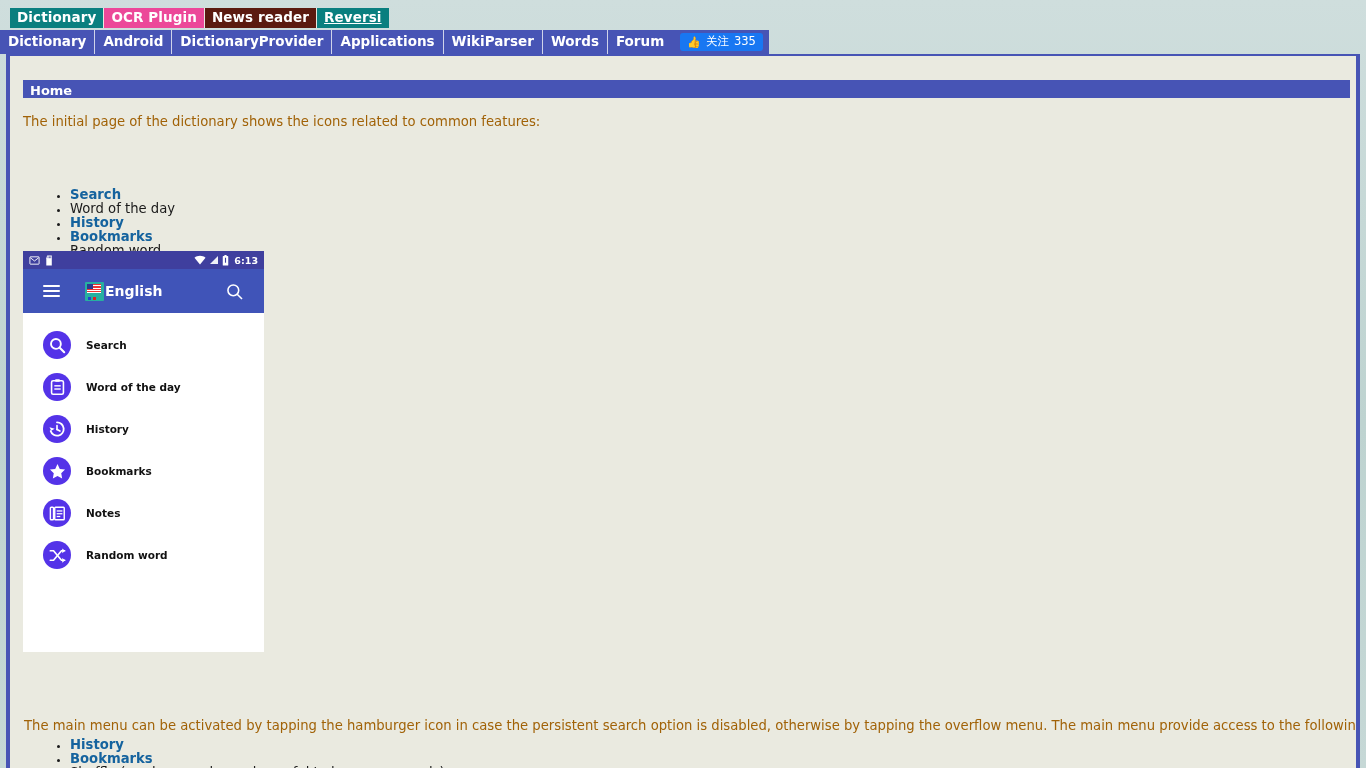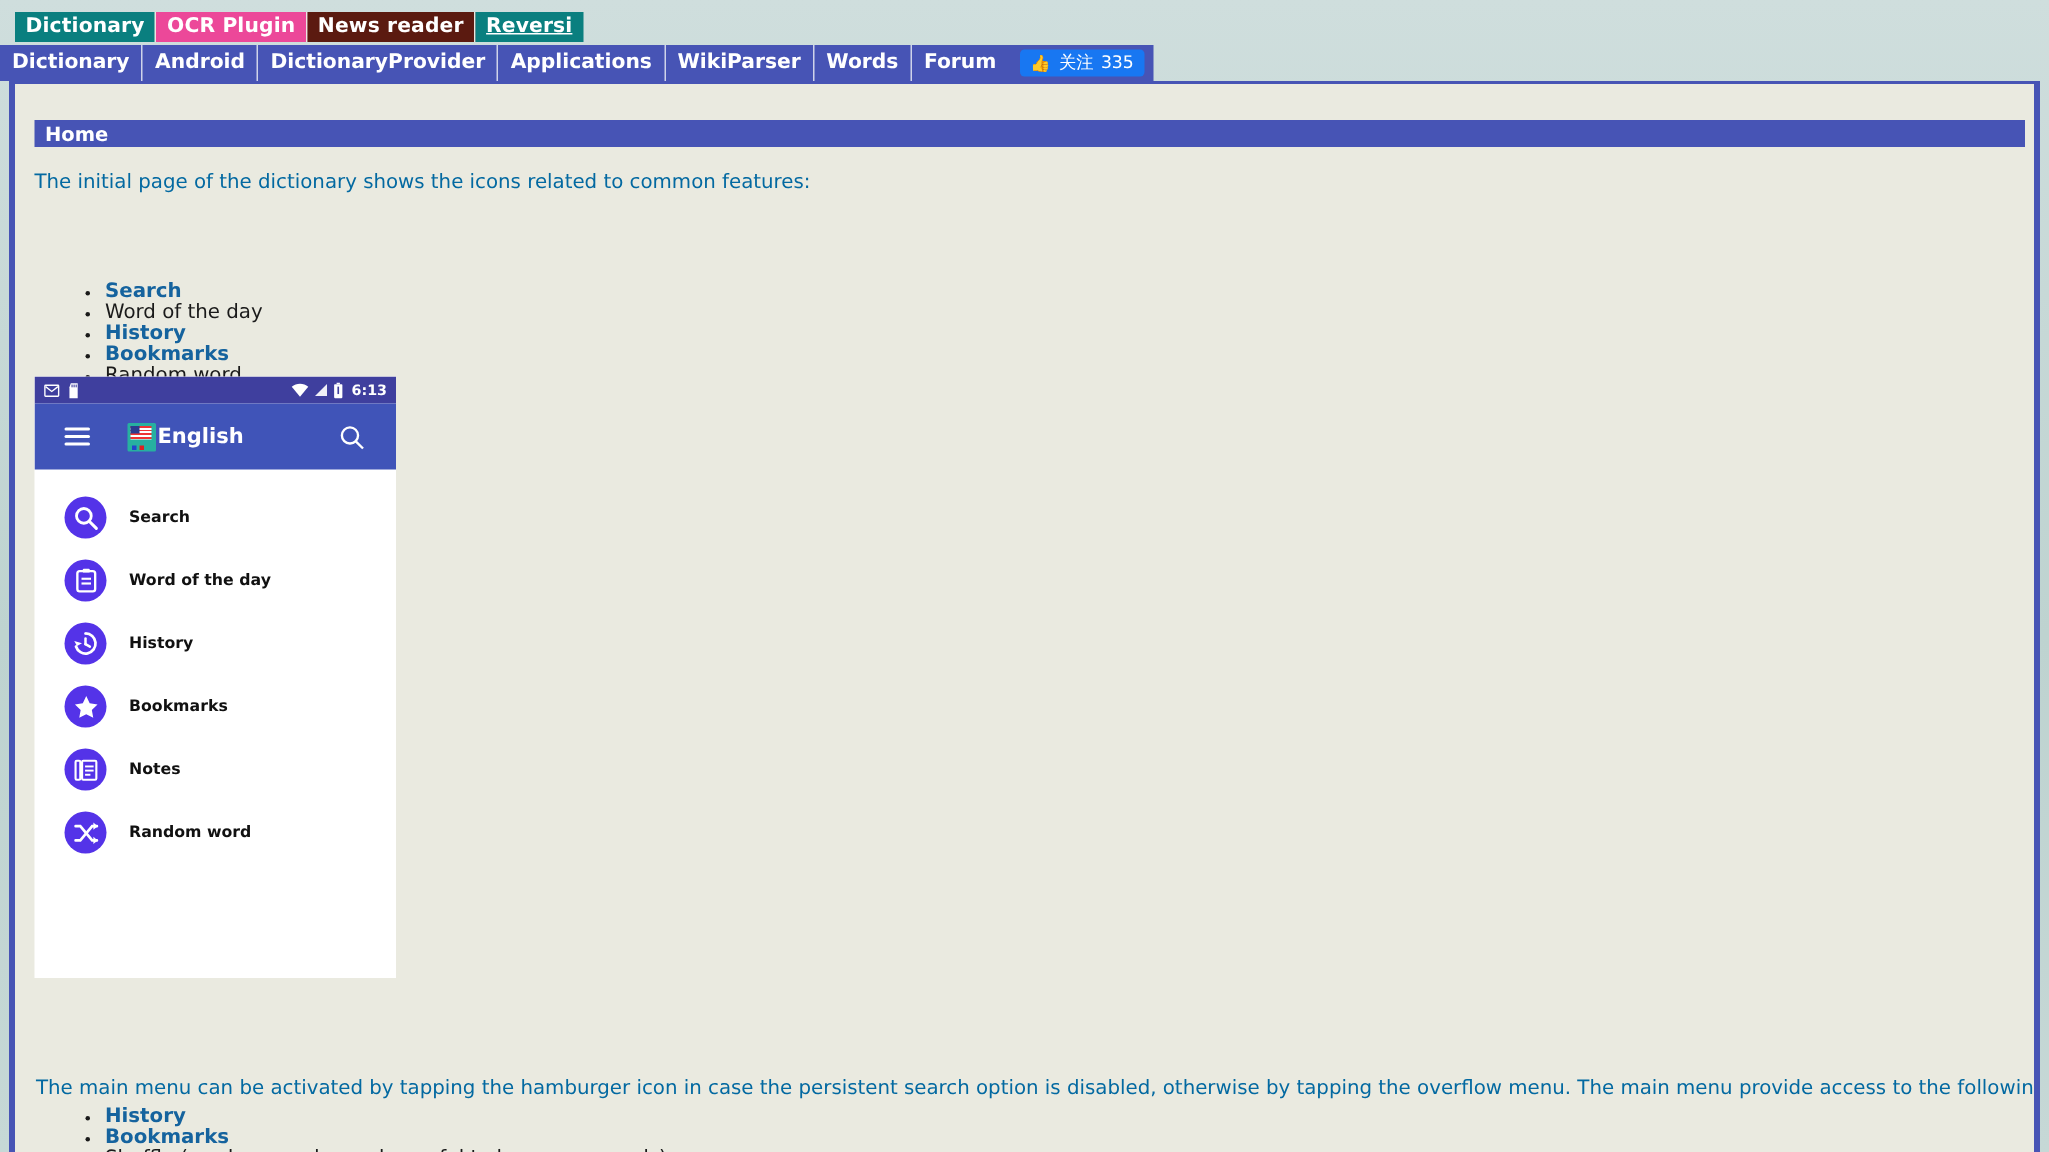--- a/index.html
+++ b/index.html
@@ -87,21 +87,21 @@
     width: 1327px; height: 18px;
     background: #4754b5;
     color: #ffffff;
     font-size: 13px;
     font-weight: bold;
     display: flex; align-items: flex-end;
     padding-left: 7px;
   }
   .para {
     position: absolute;
-    color: #0369a1;
+    color: #a16207;
     font-size: 13.2px;
     line-height: 1.25;
     white-space: nowrap;
   }
   #intro { left: 13px; top: 58px; }
   #para2 { left: 14px; top: 662px; }
 
   ul.blist {
     position: absolute;
     margin: 0;

